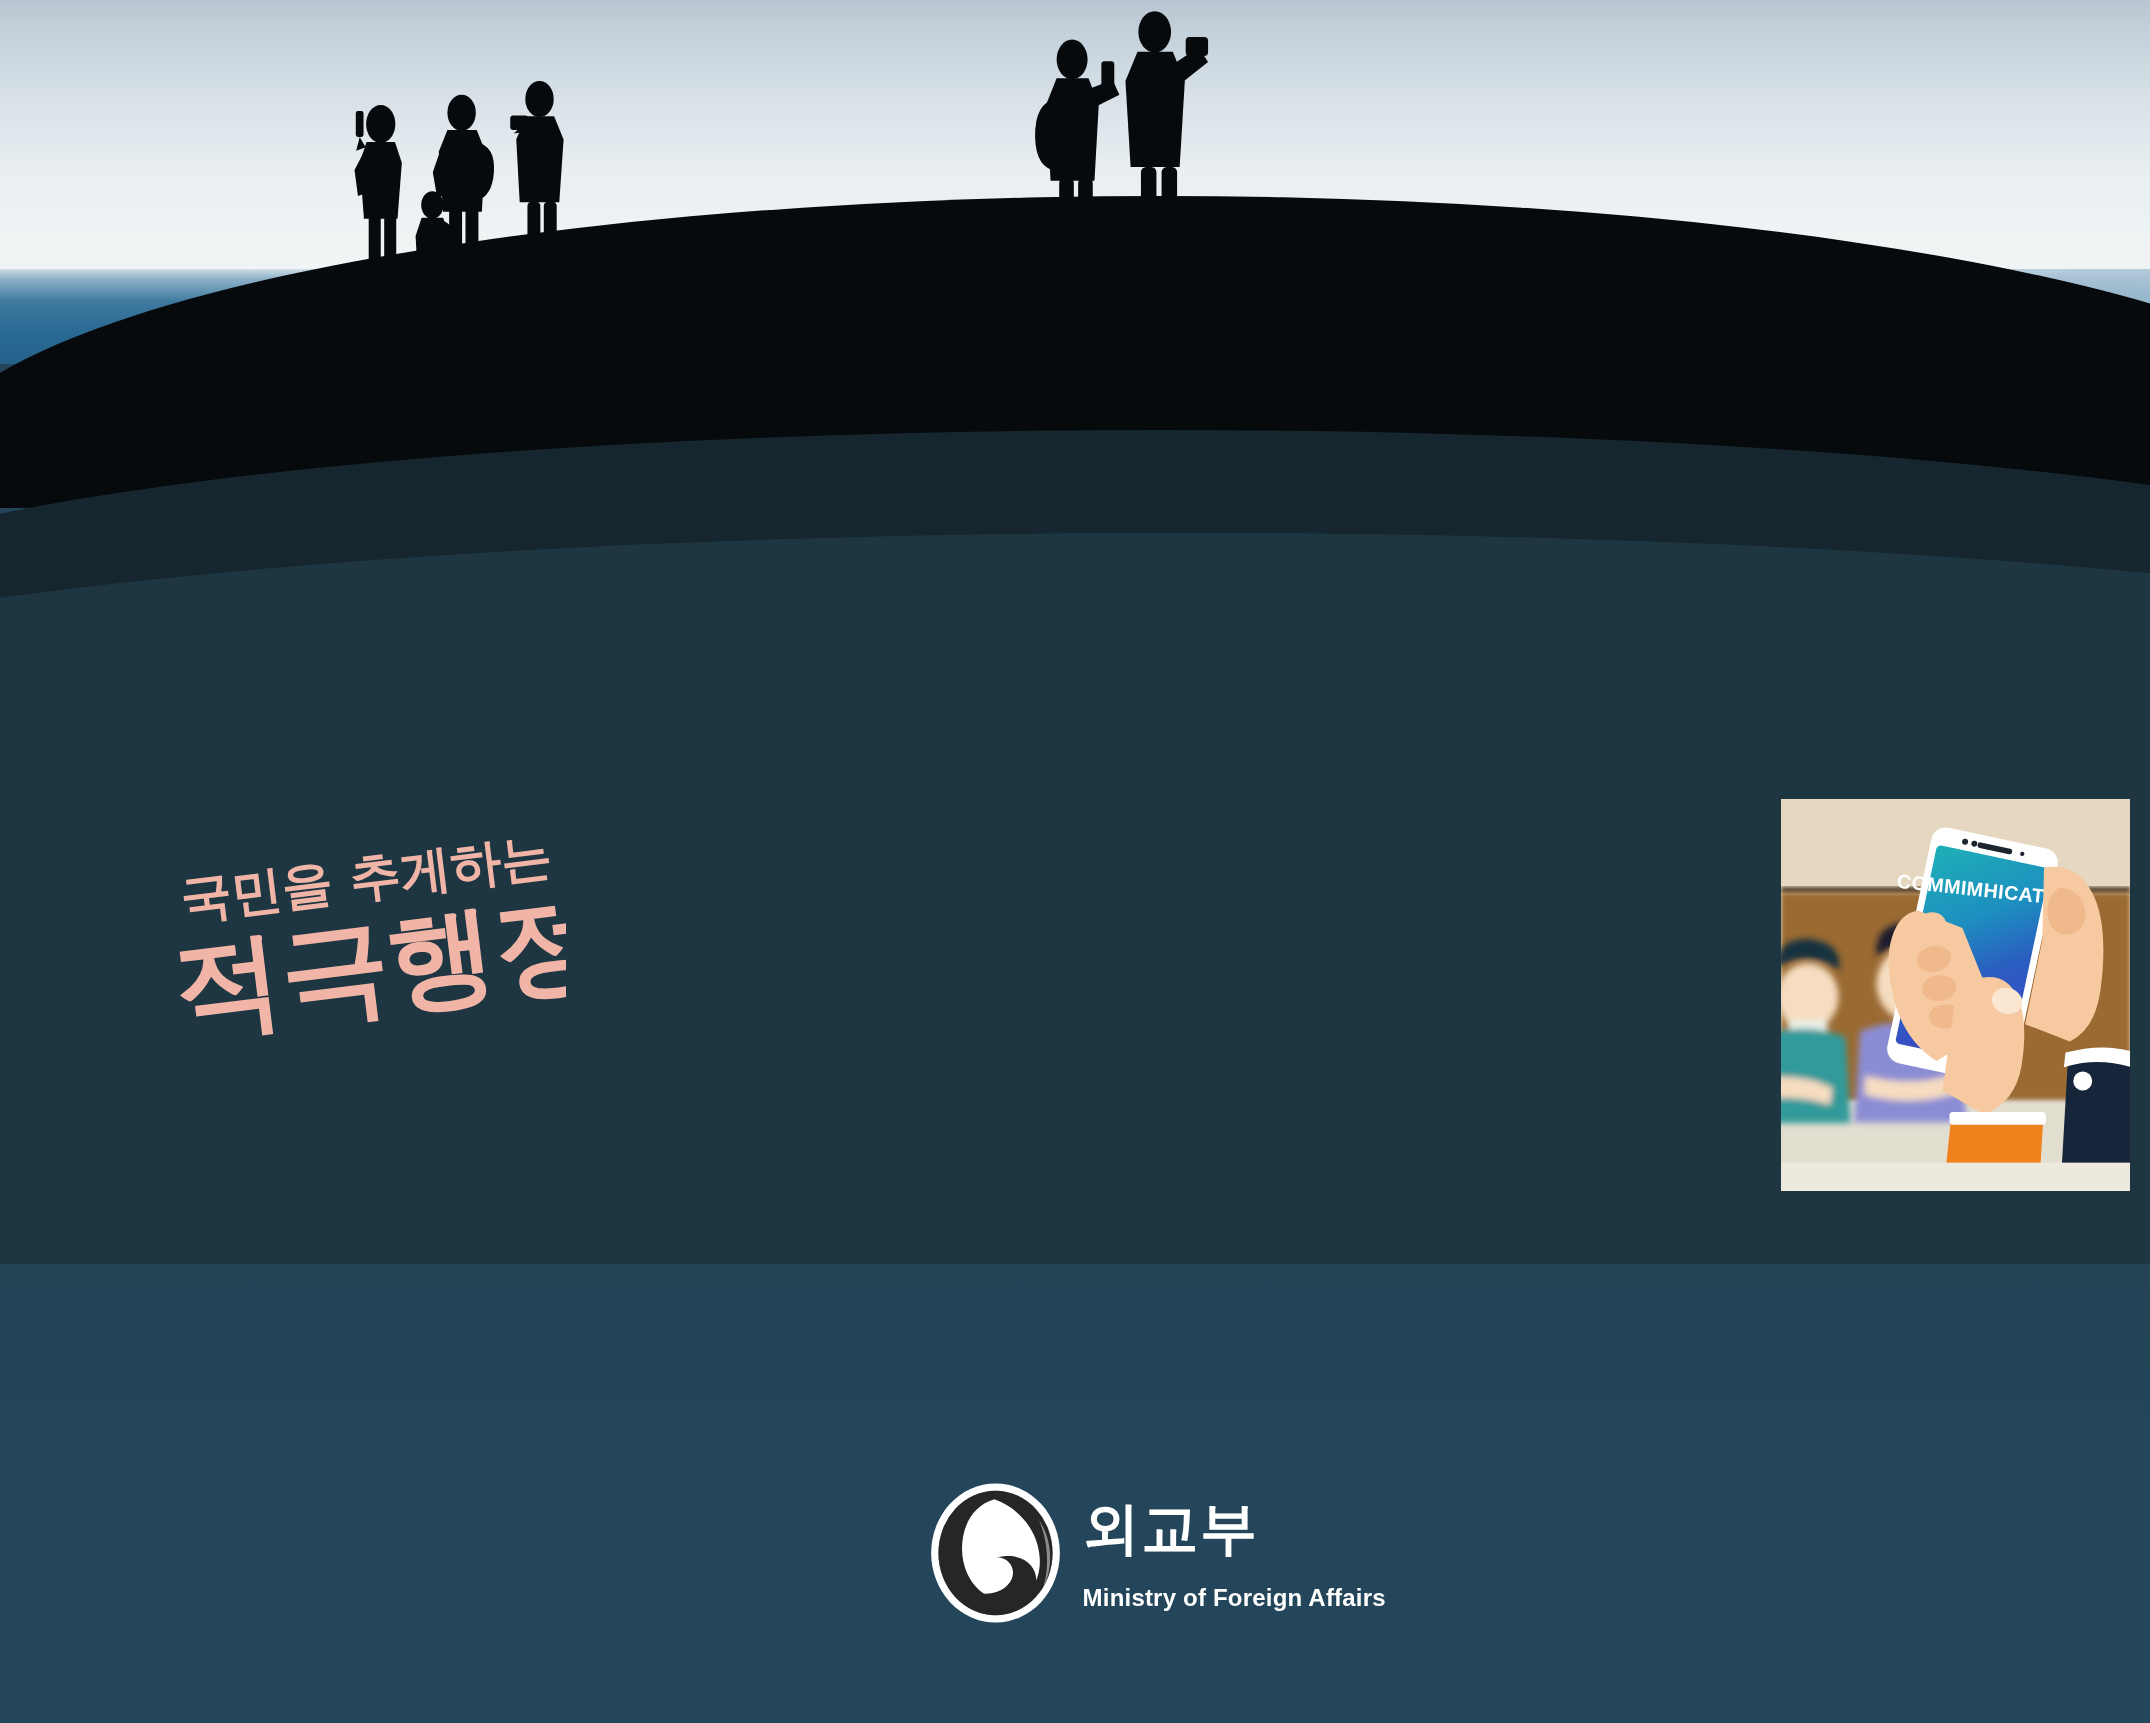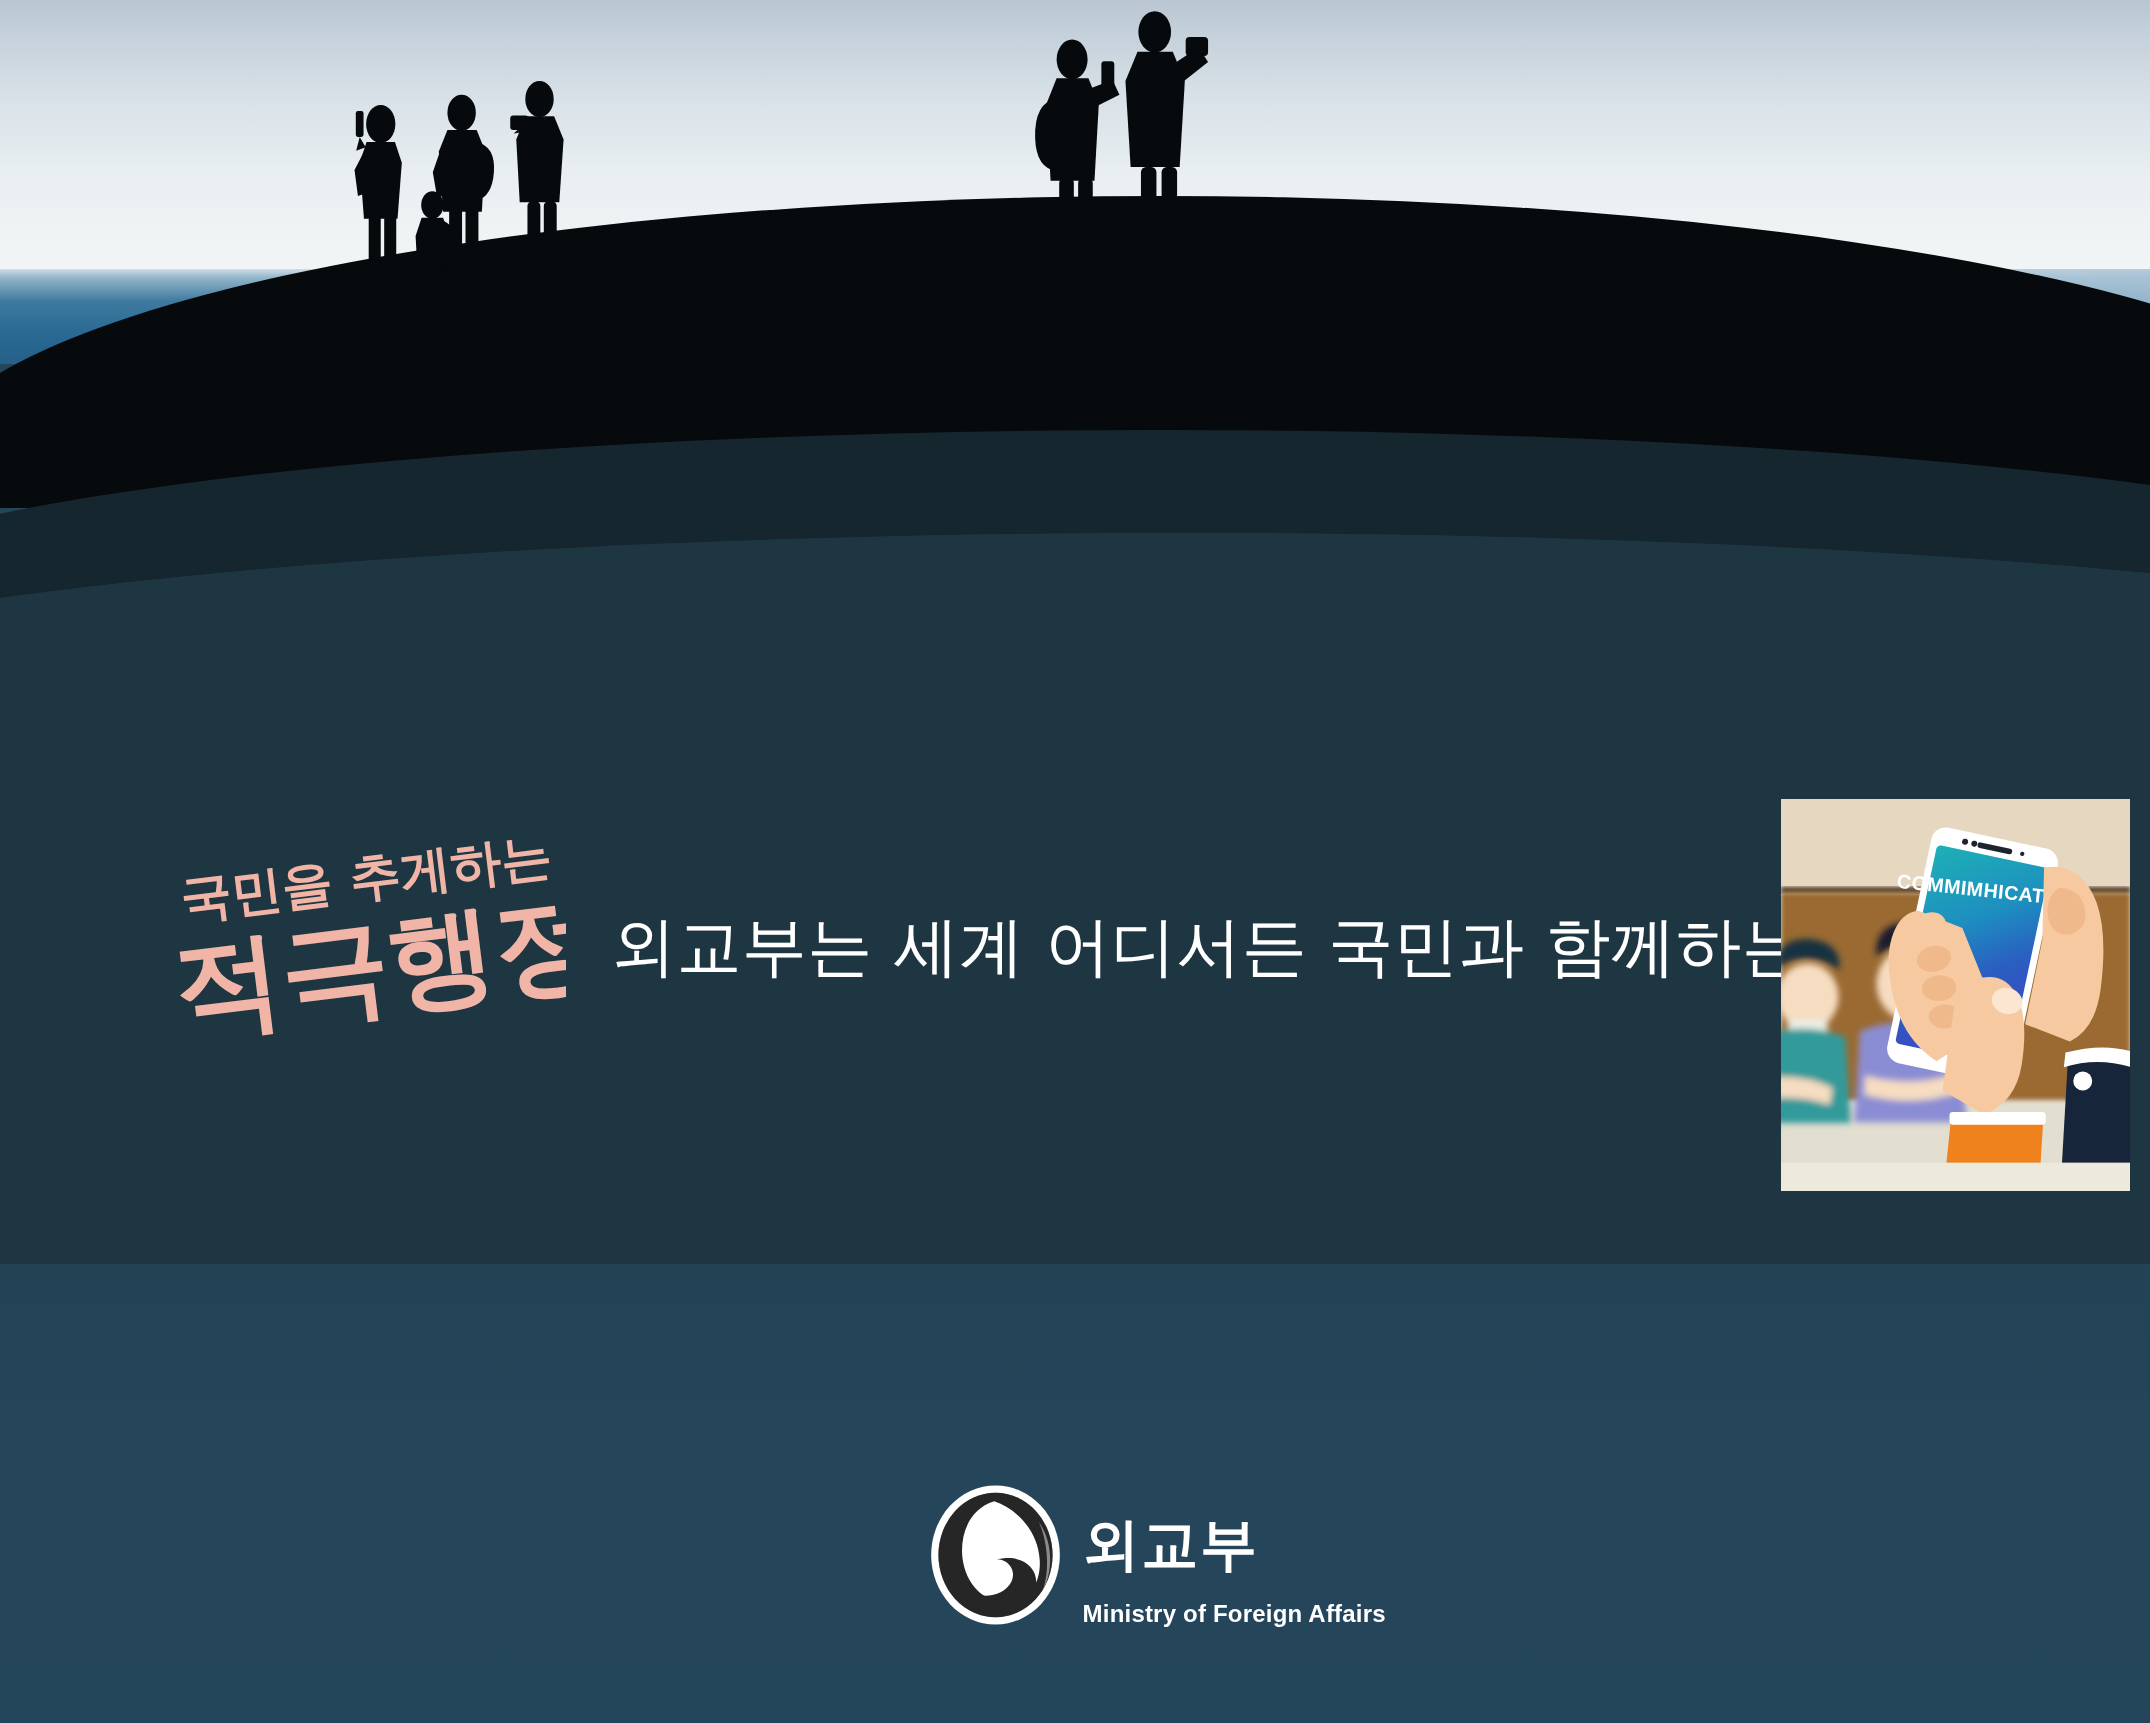--- a/index.html
+++ b/index.html
@@ -178,21 +178,21 @@
   .illus svg { display: block; width: 100%; height: 100%; }
 
   
   .footer-logo {
     position: absolute;
     left: 929px;
     top: 1480px;
     width: 473px;
     height: 146px;
     display: flex;
-    align-items: flex-end;
+    align-items: center;
   }
   .emblem {
     width: 133px; height: 142px;
     flex: 0 0 auto;
     margin-right: 20.6px;
   }
   .emblem svg { display: block; width: 100%; height: 100%; }
   .footer-text {
     display: flex;
     flex-direction: column;
@@ -305,21 +305,20 @@
         </style>
       </defs>
       <g transform="rotate(-7 460 300)">
         <text class="calli-text ln1" x="46" y="148">국민을 추게하는</text>
         <text class="calli-text ln2" x="6" y="400">적극행정</text>
       </g>
     </svg>
   </div>
 
   <div class="headline">
-    <span class="line">외교부는 세계 어디서든 국민과 함께하는</span>
   </div>
 
   <div class="illus">
     <svg viewBox="0 0 812 912" preserveAspectRatio="none">
       <defs>
         <linearGradient id="screenGrad" x1="0" y1="0" x2="0.35" y2="1">
           <stop offset="0%" stop-color="#1eb0b6"></stop>
           <stop offset="42%" stop-color="#1d8fc0"></stop>
           <stop offset="70%" stop-color="#2a5fc0"></stop>
           <stop offset="100%" stop-color="#3949c4"></stop>

